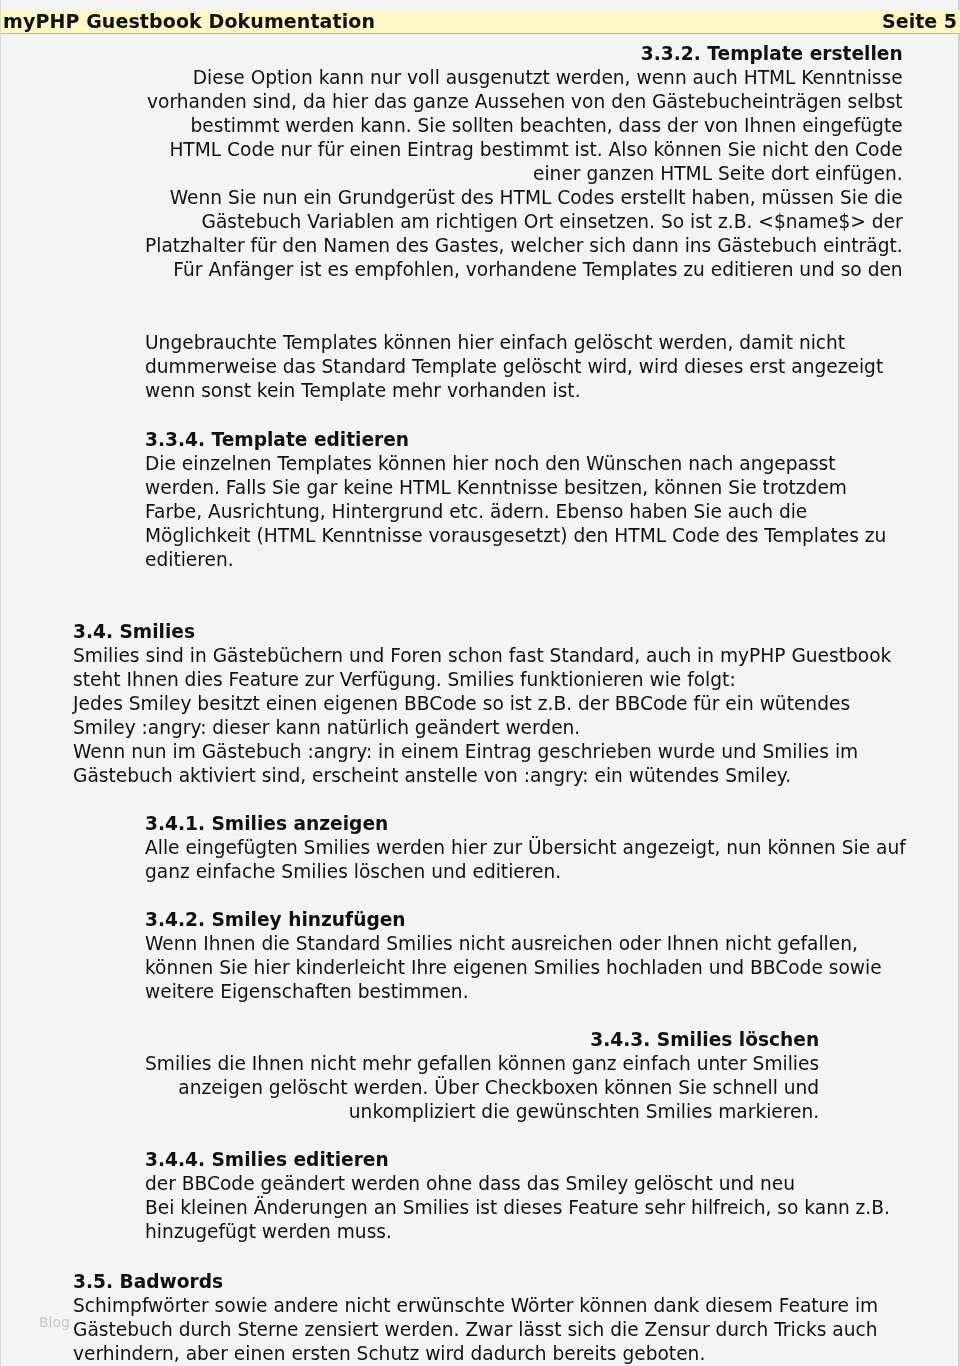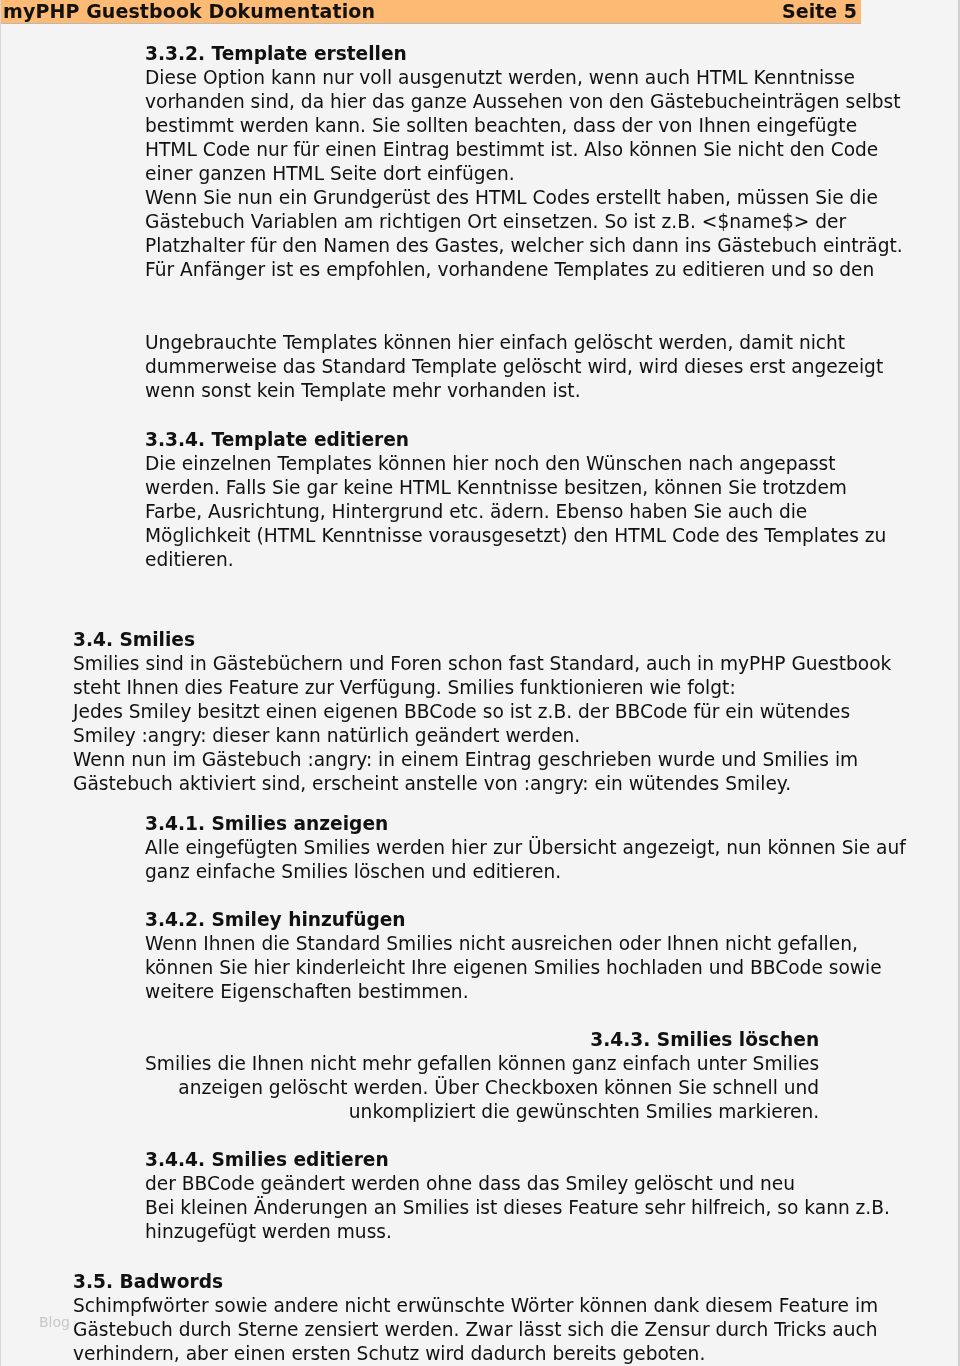--- a/index.html
+++ b/index.html
@@ -19,25 +19,25 @@
       position: absolute;
       left: 0; top: 0;
       width: 960px; height: 1366px;
       box-sizing: border-box;
       border-left: 1px solid #d8d8d8;
       border-right: 2px solid #d0d0d0;
       background: #f4f4f4;
     }
     .header {
       position: absolute;
-      left: 0; top: 0;
-      width: 860px;
+      left: 0; top: 10px;
+      width: 960px;
       height: 23px;
       border-bottom: 1px solid #b8b8b8;
-      background: #fdba74;
+      background: #fef9c3;
     }
     .header-title {
       position: absolute;
       left: 2px; top: -1px;
       font-size: 19px;
       font-weight: bold;
       letter-spacing: 0.1px;
       line-height: 24px;
       white-space: nowrap;
     }
@@ -75,21 +75,21 @@
 </head>
 <body>
 
 <div class="page">
 
   <div class="header">
     <span class="header-title">myPHP Guestbook Dokumentation</span>
     <span class="header-page">Seite 5</span>
   </div>
 
-  <div class="block lvl3" style="top:42px;">
+  <div class="block lvl3" style="top:42px;text-align:right;">
     <span class="h">3.3.2. Template erstellen</span>
     <span class="l">Diese Option kann nur voll ausgenutzt werden, wenn auch HTML Kenntnisse</span>
     <span class="l">vorhanden sind, da hier das ganze Aussehen von den Gästebucheinträgen selbst</span>
     <span class="l">bestimmt werden kann. Sie sollten beachten, dass der von Ihnen eingefügte</span>
     <span class="l">HTML Code nur für einen Eintrag bestimmt ist. Also können Sie nicht den Code</span>
     <span class="l">einer ganzen HTML Seite dort einfügen.</span>
     <span class="l">Wenn Sie nun ein Grundgerüst des HTML Codes erstellt haben, müssen Sie die</span>
     <span class="l">Gästebuch Variablen am richtigen Ort einsetzen. So ist z.B. &lt;$name$&gt; der</span>
     <span class="l">Platzhalter für den Namen des Gastes, welcher sich dann ins Gästebuch einträgt.</span>
     <span class="l">Für Anfänger ist es empfohlen, vorhandene Templates zu editieren und so den</span>
@@ -103,21 +103,21 @@
 
   <div class="block lvl3" style="top:428px;">
     <span class="h">3.3.4. Template editieren</span>
     <span class="l">Die einzelnen Templates können hier noch den Wünschen nach angepasst</span>
     <span class="l">werden. Falls Sie gar keine HTML Kenntnisse besitzen, können Sie trotzdem</span>
     <span class="l">Farbe, Ausrichtung, Hintergrund etc. ädern. Ebenso haben Sie auch die</span>
     <span class="l">Möglichkeit (HTML Kenntnisse vorausgesetzt) den HTML Code des Templates zu</span>
     <span class="l">editieren.</span>
   </div>
 
-  <div class="block lvl2" style="top:620px;margin-top:8px;">
+  <div class="block lvl2" style="top:620px;">
     <span class="h">3.4. Smilies</span>
     <span class="l">Smilies sind in Gästebüchern und Foren schon fast Standard, auch in myPHP Guestbook</span>
     <span class="l">steht Ihnen dies Feature zur Verfügung. Smilies funktionieren wie folgt:</span>
     <span class="l">Jedes Smiley besitzt einen eigenen BBCode so ist z.B. der BBCode für ein wütendes</span>
     <span class="l">Smiley :angry: dieser kann natürlich geändert werden.</span>
     <span class="l">Wenn nun im Gästebuch :angry: in einem Eintrag geschrieben wurde und Smilies im</span>
     <span class="l">Gästebuch aktiviert sind, erscheint anstelle von :angry: ein wütendes Smiley.</span>
   </div>
 
   <div class="block lvl3" style="top:812px;">

